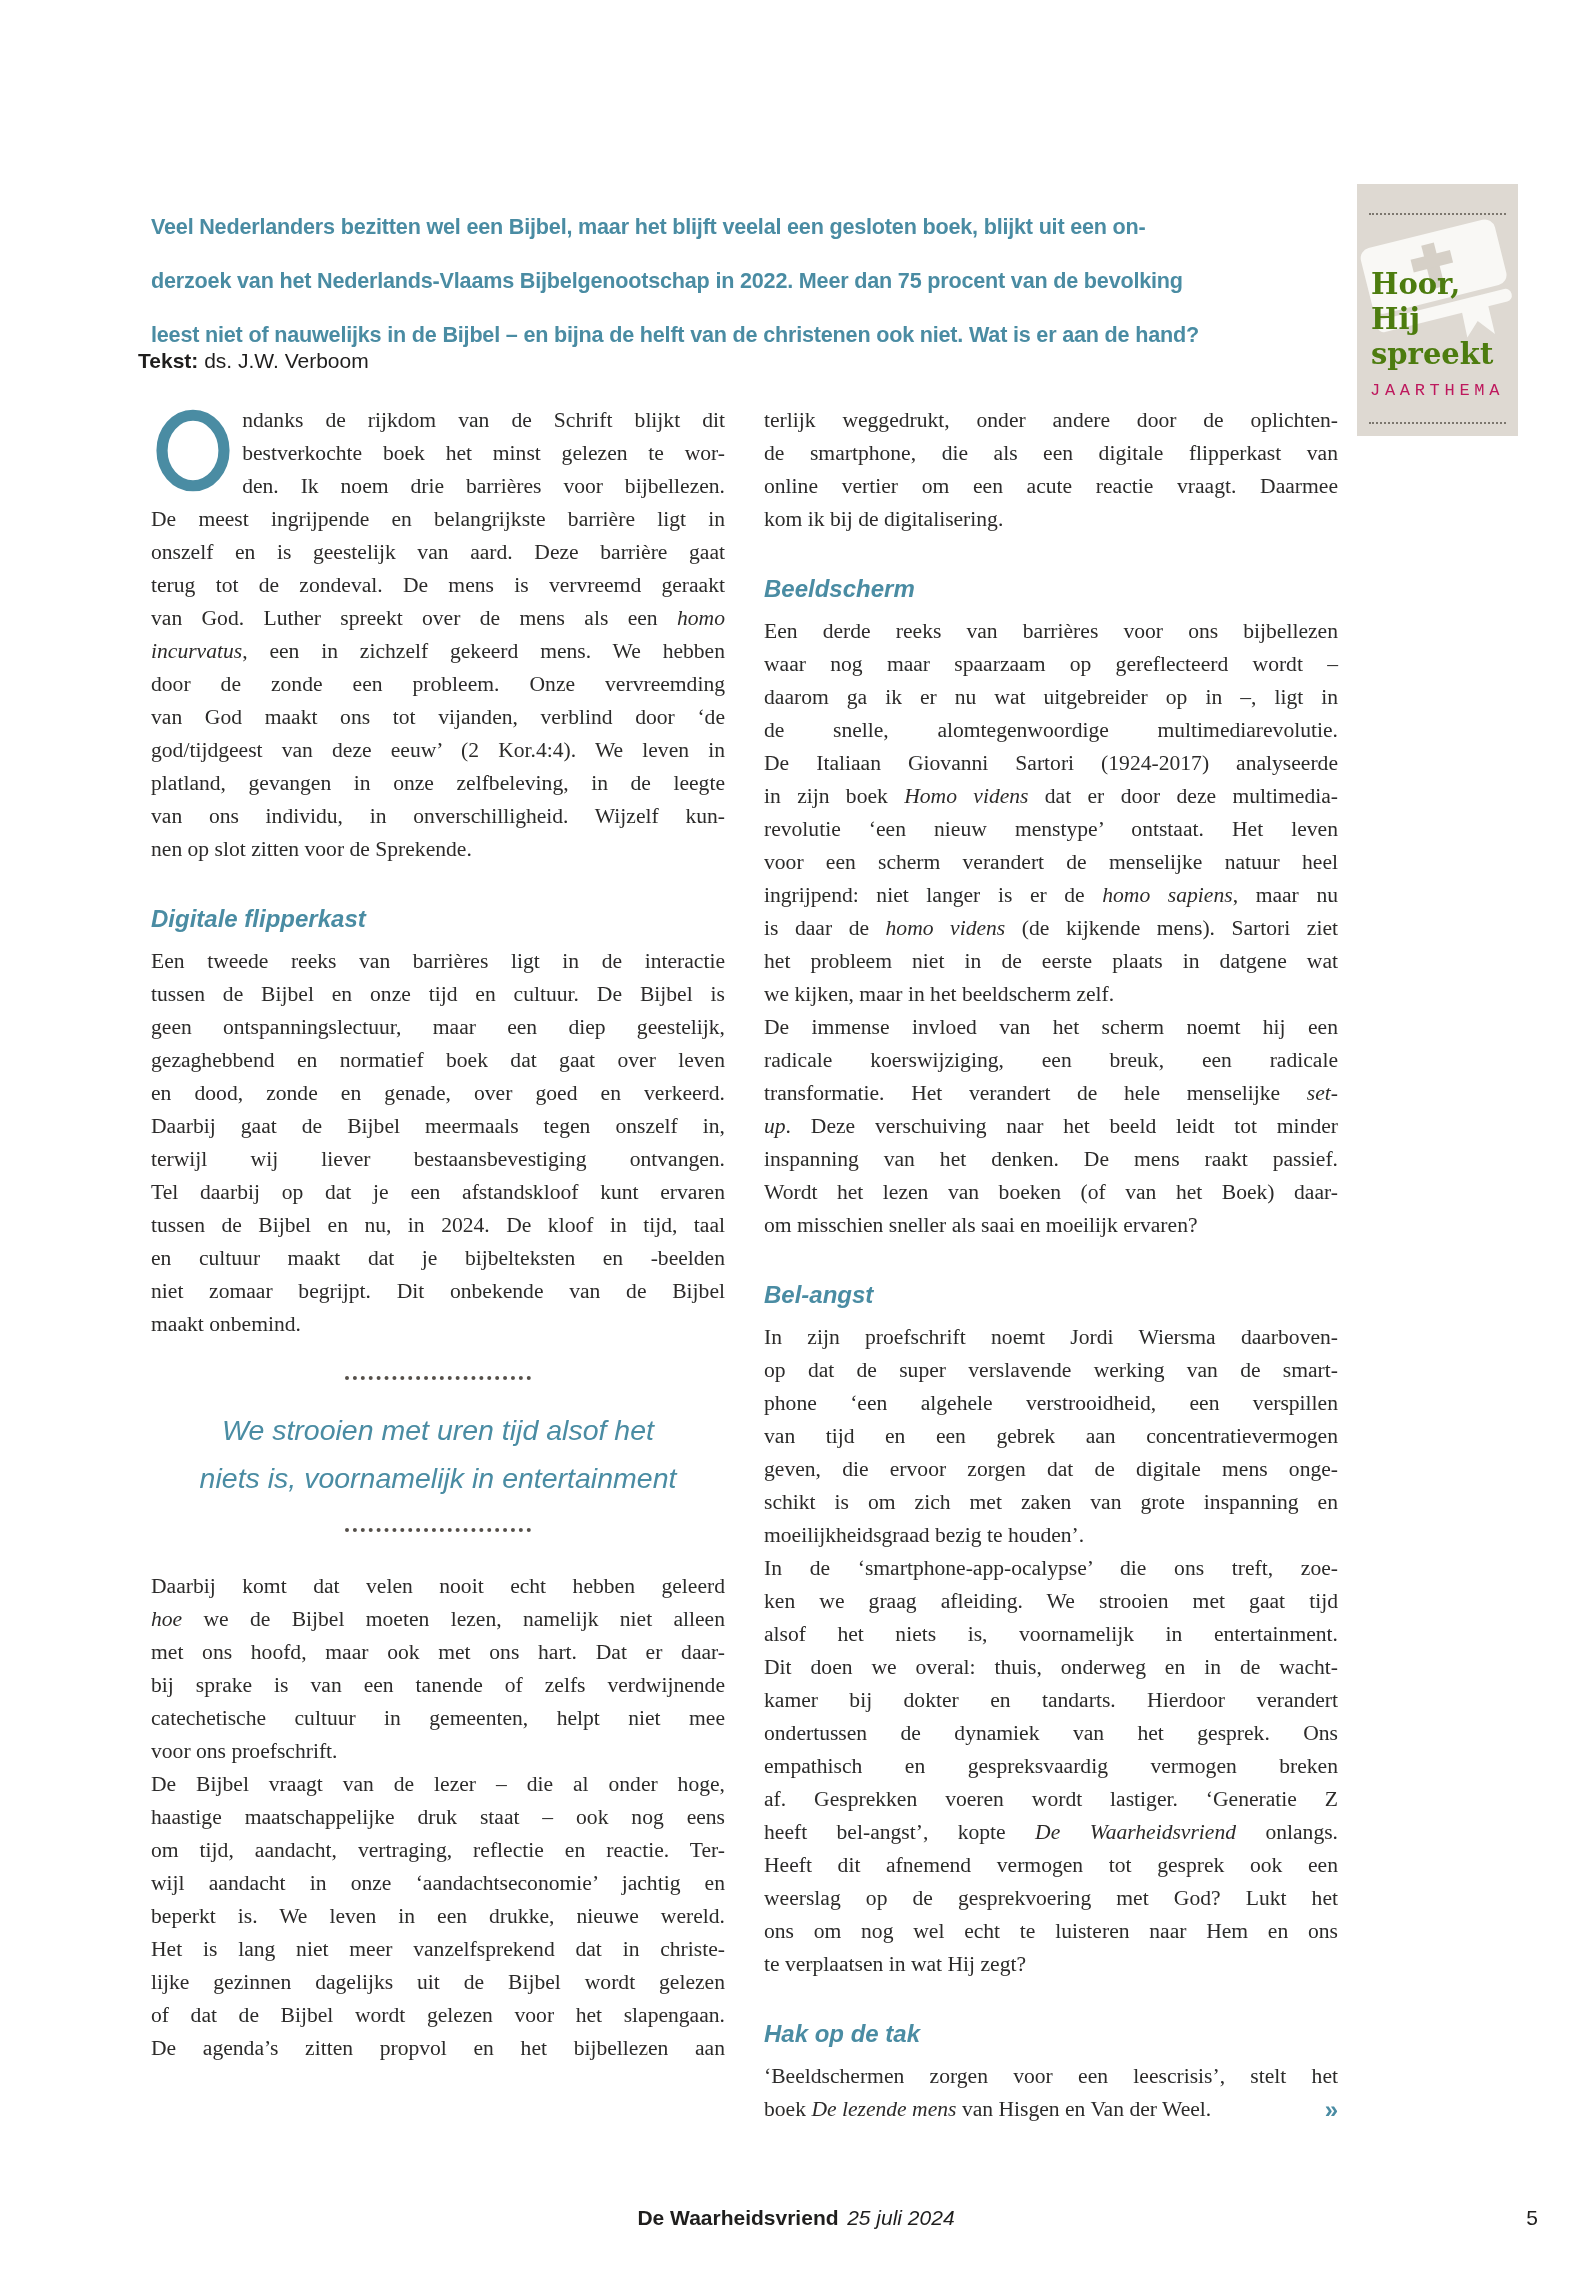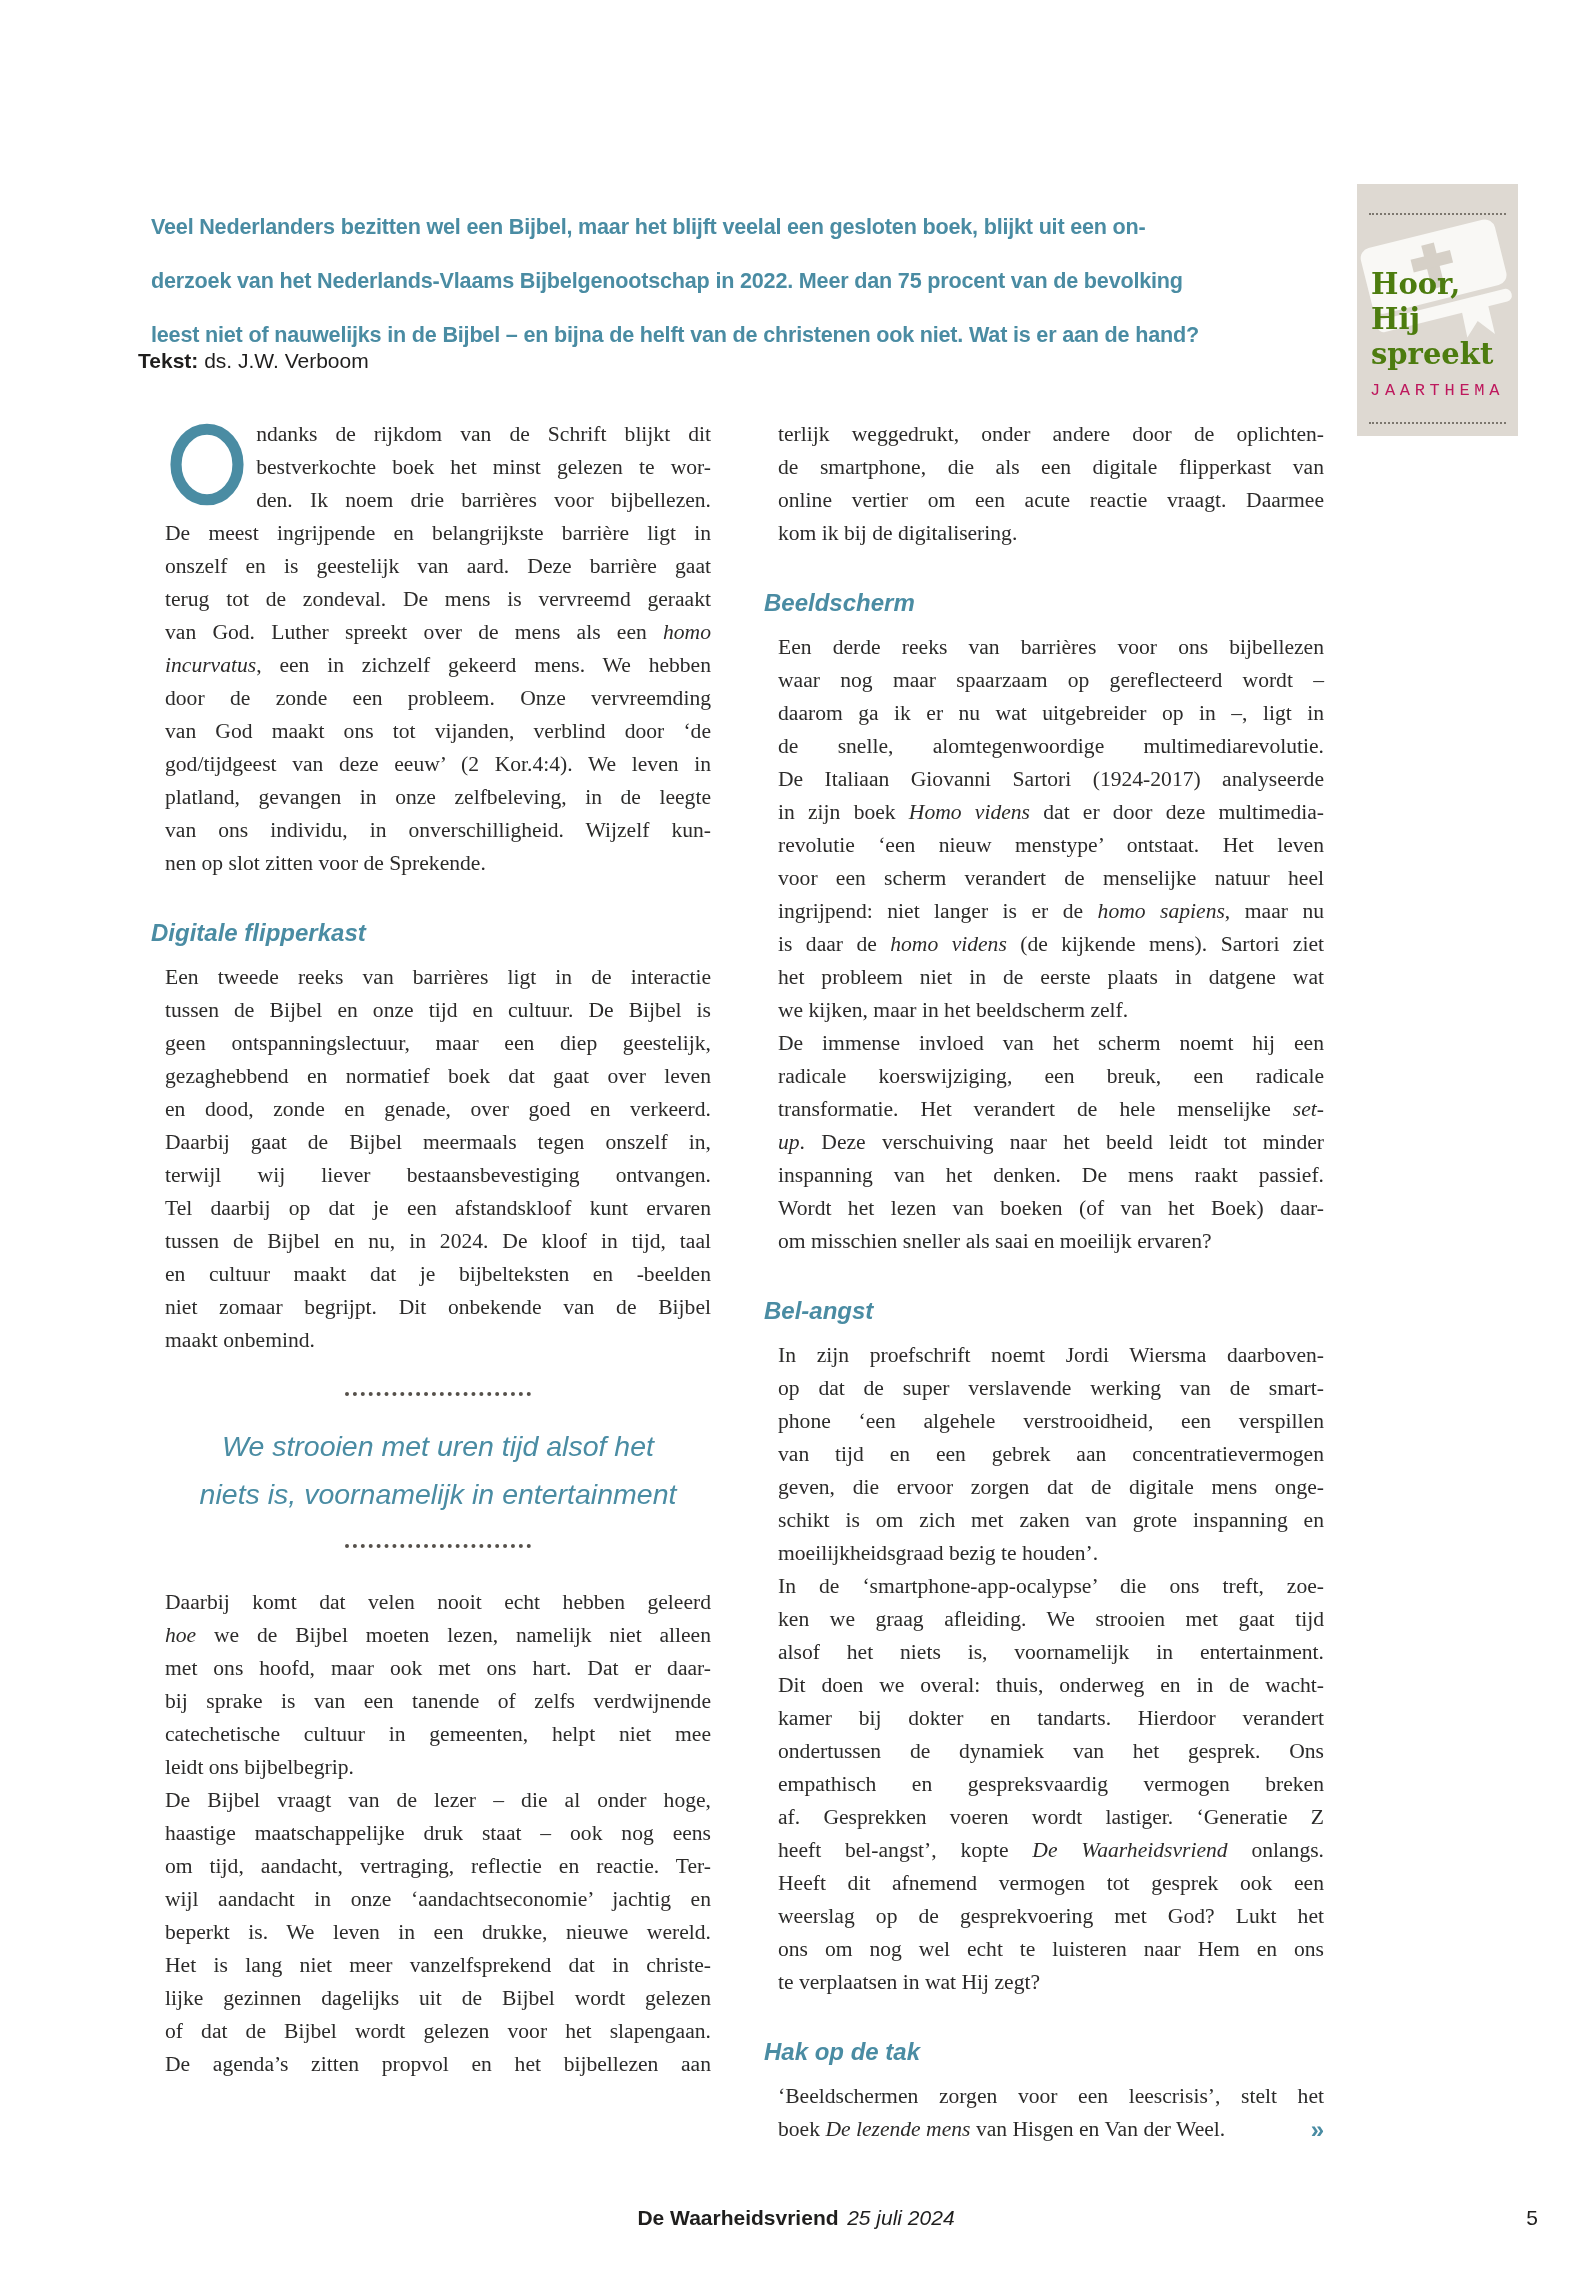--- a/index.html
+++ b/index.html
@@ -26,21 +26,21 @@
           font-family:"DejaVu Serif","Liberation Serif",serif;font-weight:bold;
           font-size:29px;line-height:35px;color:#4d7c0f;}
   .badge .blabel{position:absolute;left:13px;top:197px;
           font-family:Liberation Mono, monospace;font-size:17px;letter-spacing:4.7px;
           color:#be185d;}
 
   
   .columns{position:absolute;left:151px;top:404px;width:1187px;display:flex;gap:39px;}
   .col{width:574px;}
 
-  .para{margin:14px;}
+  .para{margin:0;}
   .line{height:33px;line-height:33px;font-size:21.6px;white-space:nowrap;
         text-align:justify;text-align-last:justify;position:relative;}
   .line.ragged{text-align-last:left;}
   .line em{font-style:italic;}
 
   .section-heading{margin:38px 0 12px 0;font-family:"Liberation Sans", sans-serif;
         font-weight:bold;font-style:italic;font-size:24px;line-height:29px;color:#4a8ca3;}
 
   .dropcap{float:left;width:74px;height:83px;margin:5.2px 12px 1.7px 5.2px;}
 
@@ -135,21 +135,21 @@
           <div class="pq-line">We strooien met uren tijd alsof het</div>
           <div class="pq-line">niets is, voornamelijk in entertainment</div>
           <div class="pq-dots bottom"></div>
         </div>
         <div class="para">
           <div class="line">Daarbij komt dat velen nooit echt hebben geleerd</div>
           <div class="line"><em>hoe</em> we de Bijbel moeten lezen, namelijk niet alleen</div>
           <div class="line">met ons hoofd, maar ook met ons hart. Dat er daar-</div>
           <div class="line">bij sprake is van een tanende of zelfs verdwijnende</div>
           <div class="line">catechetische cultuur in gemeenten, helpt niet mee</div>
-          <div class="line ragged">leidt ons bijbelbegrip.</div>
+          <div class="line ragged">voor ons proefschrift.</div>
           <div class="line">De Bijbel vraagt van de lezer – die al onder hoge,</div>
           <div class="line">haastige maatschappelijke druk staat – ook nog eens</div>
           <div class="line">om tijd, aandacht, vertraging, reflectie en reactie. Ter-</div>
           <div class="line">wijl aandacht in onze ‘aandachtseconomie’ jachtig en</div>
           <div class="line">beperkt is. We leven in een drukke, nieuwe wereld.</div>
           <div class="line">Het is lang niet meer vanzelfsprekend dat in christe-</div>
           <div class="line">lijke gezinnen dagelijks uit de Bijbel wordt gelezen</div>
           <div class="line">of dat de Bijbel wordt gelezen voor het slapengaan.</div>
           <div class="line">De agenda’s zitten propvol en het bijbellezen aan</div>
         </div>

